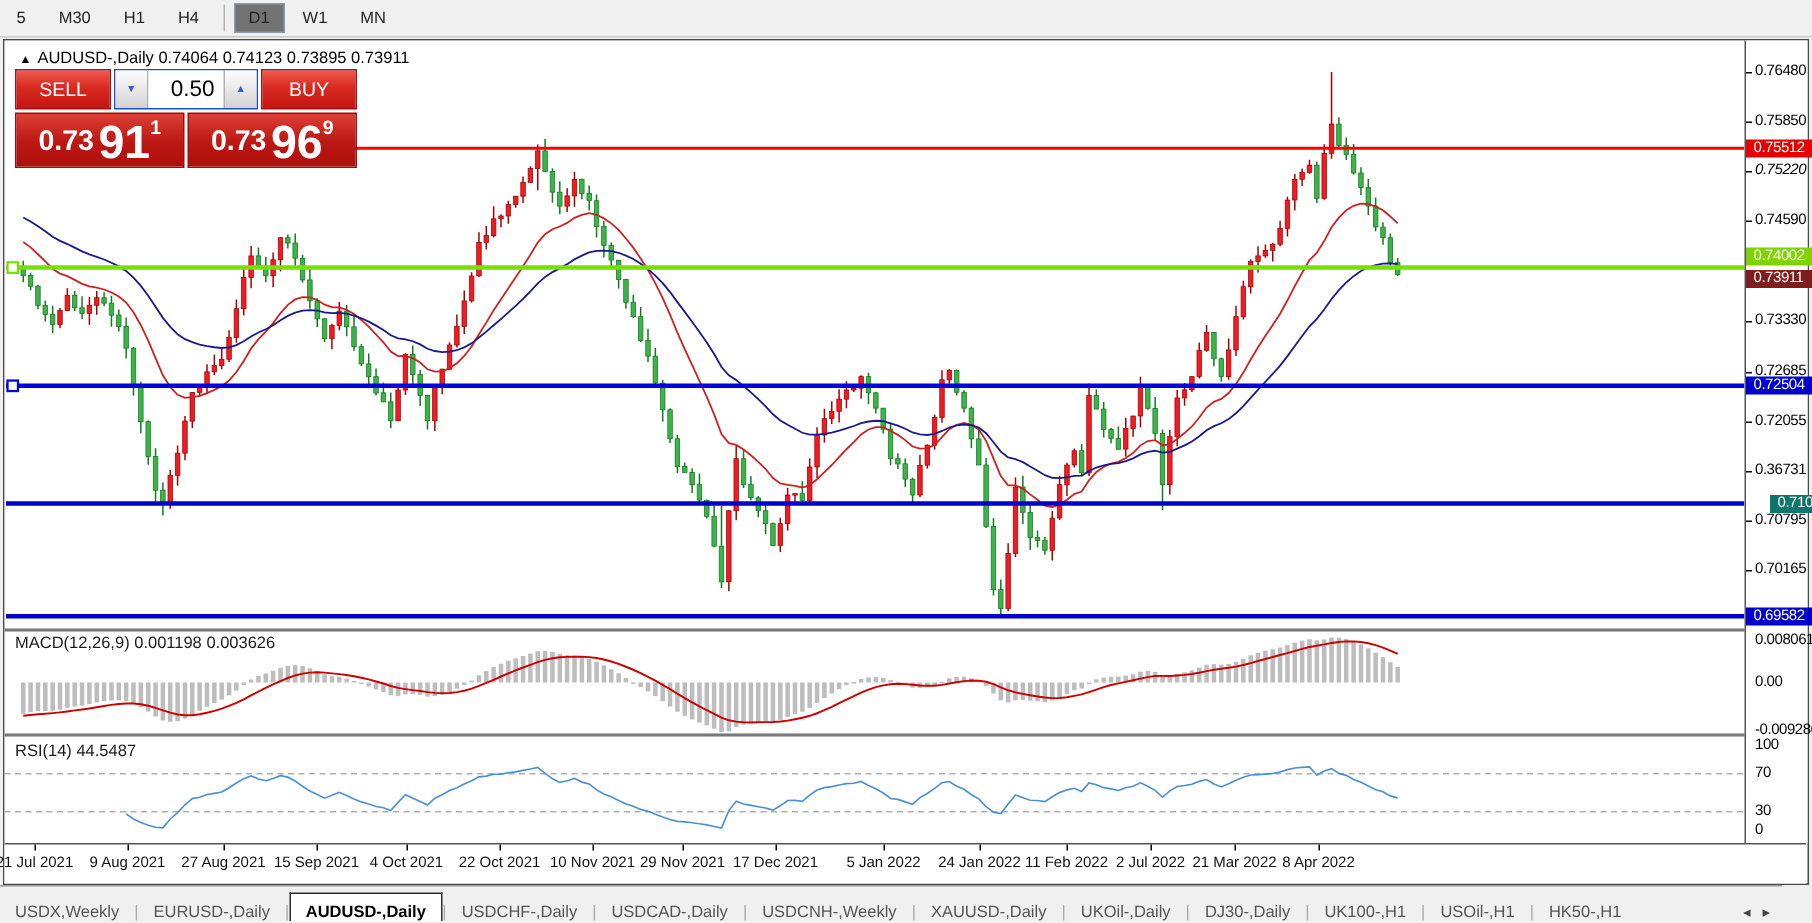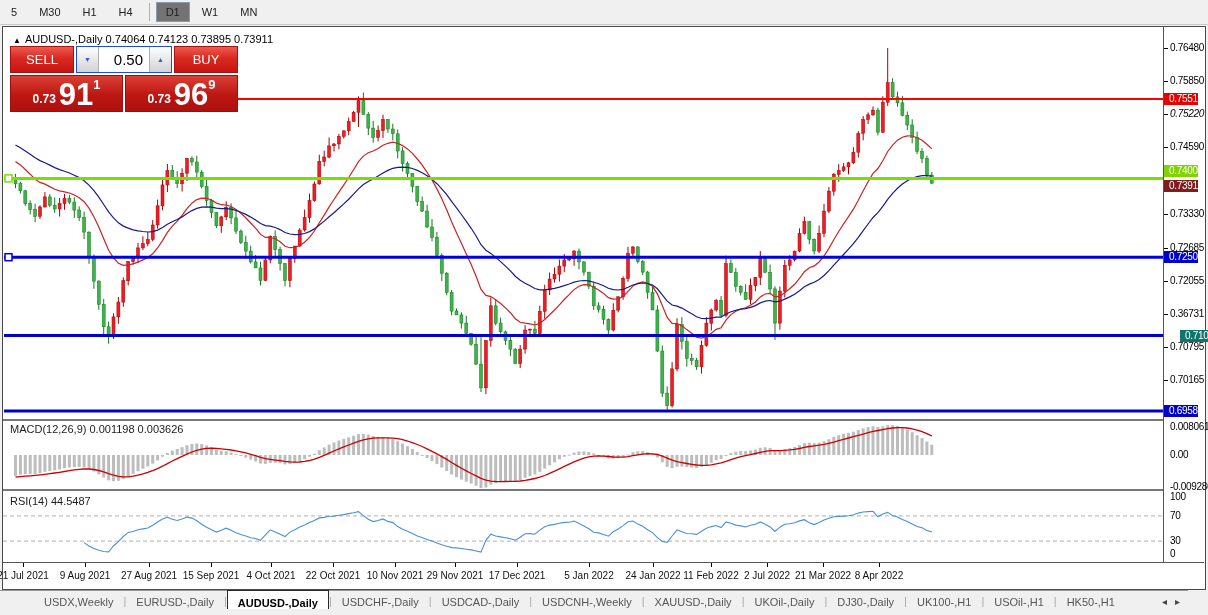--- a/index.html
+++ b/index.html
@@ -35,39 +35,39 @@
   .spinner { flex:1; display:flex; border:1px solid #1d4ed8; background:#fff; margin:0 2px; }
   .spin-btn { width:22px; border:none; background:linear-gradient(#fefefe,#d2d2d2); color:#3a5ecc;
               font-size:7px; cursor:pointer; border-right:1px solid #b0b0b0; }
   .spin-btn:last-child { border-right:none; border-left:1px solid #b0b0b0; }
   .vol-input { flex:1; width:40px; border:none; outline:none; text-align:right; padding-right:6px;
                font-family:inherit; font-size:15px; color:#000; }
   .trow2 { display:flex; margin-top:2px; height:37px; }
   .price-box { flex:1; display:flex; align-items:flex-end; justify-content:center; padding-bottom:3px;
                background:linear-gradient(#dc3f35 0%, #bc1713 55%, #ad100d 100%); border:1px solid #9c0f0c; color:#fff; }
   .price-box + .price-box { margin-left:2px; }
-  .pb-small { font-size:12px; font-weight:bold; margin-right:3px; margin-bottom:2px; }
+  .pb-small { font-size:19px; font-weight:bold; margin-right:3px; margin-bottom:2px; }
   .pb-big { font-size:31px; font-weight:bold; line-height:27px; }
   .pb-sup { font-size:13px; font-weight:bold; align-self:flex-start; margin-top:1px; }
 
   
   .paxis { position:absolute; left:1163px; top:27px; width:42px; height:535px; background:#fff; border-left:1px solid #555; }
   .ptick-dash { position:absolute; left:0; width:4px; height:1px; background:#000; }
   .ptick { position:absolute; left:6px; font-size:10px; letter-spacing:-0.3px; color:#000; }
-  .pmark { position:absolute; left:0; width:34px; font-size:10px; letter-spacing:-0.3px; color:#fff; padding:0 0 1px 5px; }
+  .pmark { position:absolute; left:0; width:45px; font-size:10px; letter-spacing:-0.3px; color:#fff; padding:0 0 1px 5px; }
   .atick { position:absolute; left:6px; font-size:10px; letter-spacing:-0.3px; color:#000; }
 
   
   .dateaxis { position:absolute; left:3px; top:562px; width:1201px; height:27px; background:#fff; border-top:1px solid #555; }
   .dtick { position:absolute; top:0; width:1px; height:4px; background:#000; }
   .dlabel { position:absolute; top:7px; width:70px; margin-left:-35px; text-align:center; font-size:10px; color:#111; white-space:nowrap; }
 
   
   .tabbar { position:absolute; left:0; top:590px; width:1188px; height:24px; background:#f0f0f0;
-            border-top:1px solid #9a9a9a; display:flex; align-items:flex-start; padding-left:34px; font-size:11px; color:#555; }
+            border-top:1px solid #9a9a9a; display:flex; align-items:flex-end; font-size:11px; color:#555; }
   .tab { padding:5px 10px 0; cursor:pointer; white-space:nowrap; }
   .tab.active { background:#fff; border:1px solid #2a2a2a; border-bottom:none; color:#000; font-weight:bold; margin-top:-1px; padding-top:6px; }
   .tabsep { color:#aaa; padding-top:4px; }
   .tabarrows { margin-left:auto; padding:5px 8px 0 0; color:#444; font-size:10px; }
   .tabarrows span { margin-left:8px; cursor:pointer; }
 </style>
 </head>
 <body>
 
 <div id="app">

